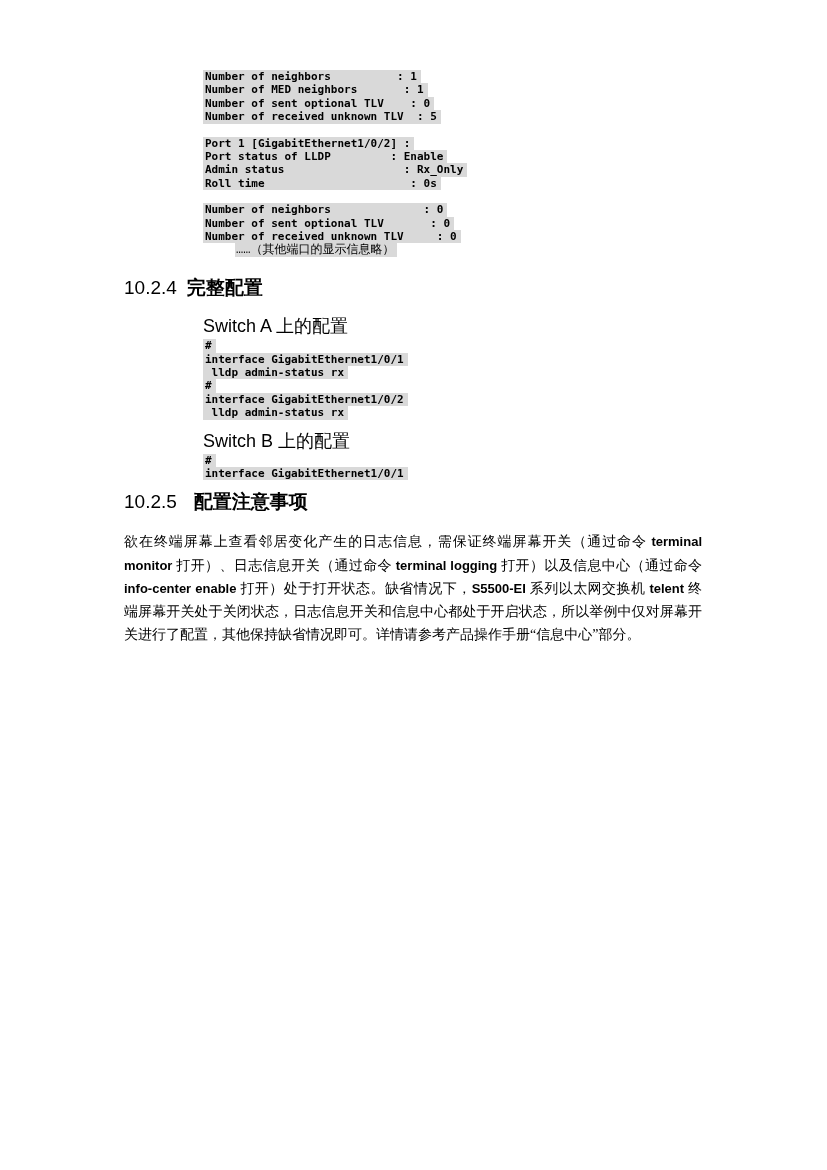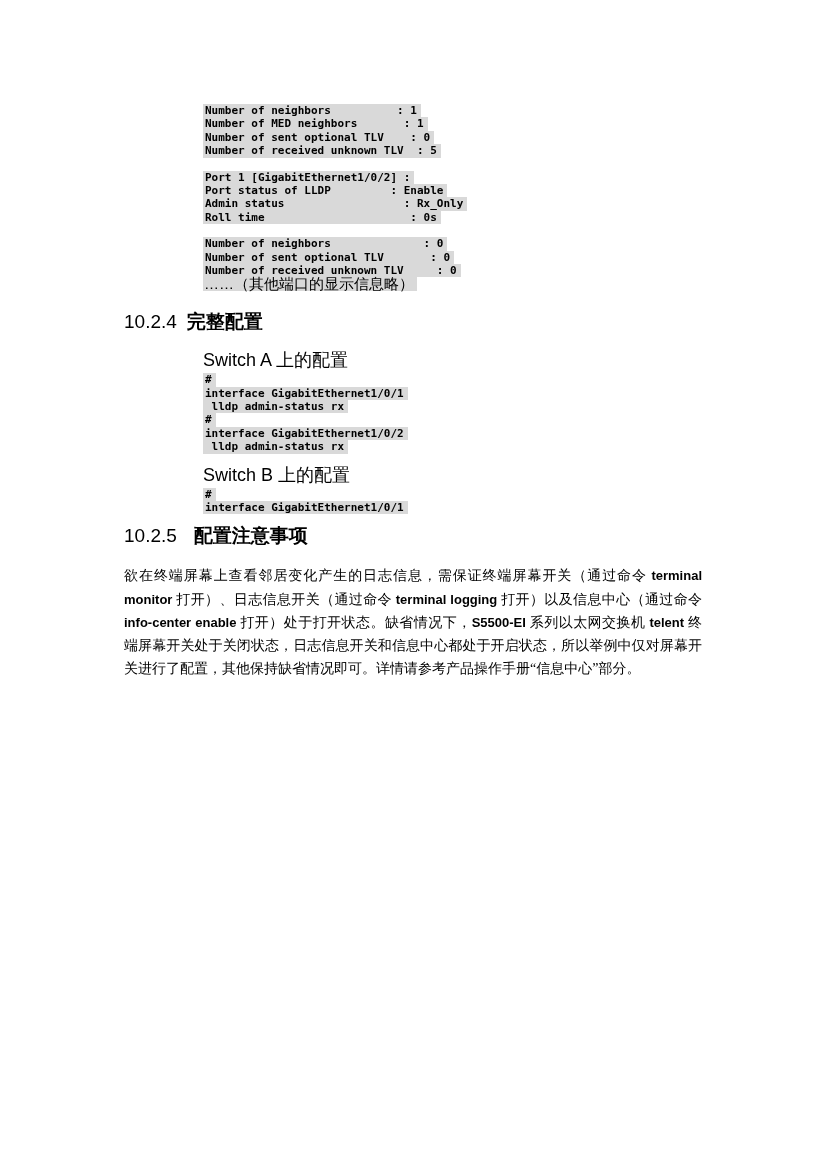--- a/index.html
+++ b/index.html
@@ -5,21 +5,21 @@
   html, body { margin: 0; padding: 0; background: #ffffff; }
   .page {
     position: relative;
     width: 827px;
     height: 1170px;
     background: #ffffff;
     color: #000000;
     overflow: hidden;
     font-family: "Liberation Serif", serif;
   }
-  .content { padding-top: 104px; }
+  .content { padding-top: 70px; }
 
   
   .code-indent { margin-left: 203px; }
   .code-block { margin: 0 0 13px 0; }
   .code-line {
     height: 13.4px;
     line-height: 13.4px;
     font-family: "DejaVu Sans Mono", "Liberation Mono", monospace;
     font-weight: bold;
     font-size: 11px;
@@ -28,23 +28,24 @@
   .code-line .hl {
     display: inline-block;
     height: 13.4px;
     line-height: 13.4px;
     background: #d9d9d9;
     padding: 0 4px 0 2px;
   }
   .code-note {
     height: 14px;
     line-height: 14px;
-    font-family: Liberation Sans, sans-serif;
-    font-size: 15px;
+    font-family: Liberation Mono, monospace;
+    font-size: 12px;
     white-space: pre;
+    margin-left: 32px;
   }
   .code-note .hl {
     display: inline-block;
     height: 14px;
     line-height: 14px;
     background: #d9d9d9;
     padding: 0 3px 0 1px;
   }
 
   

